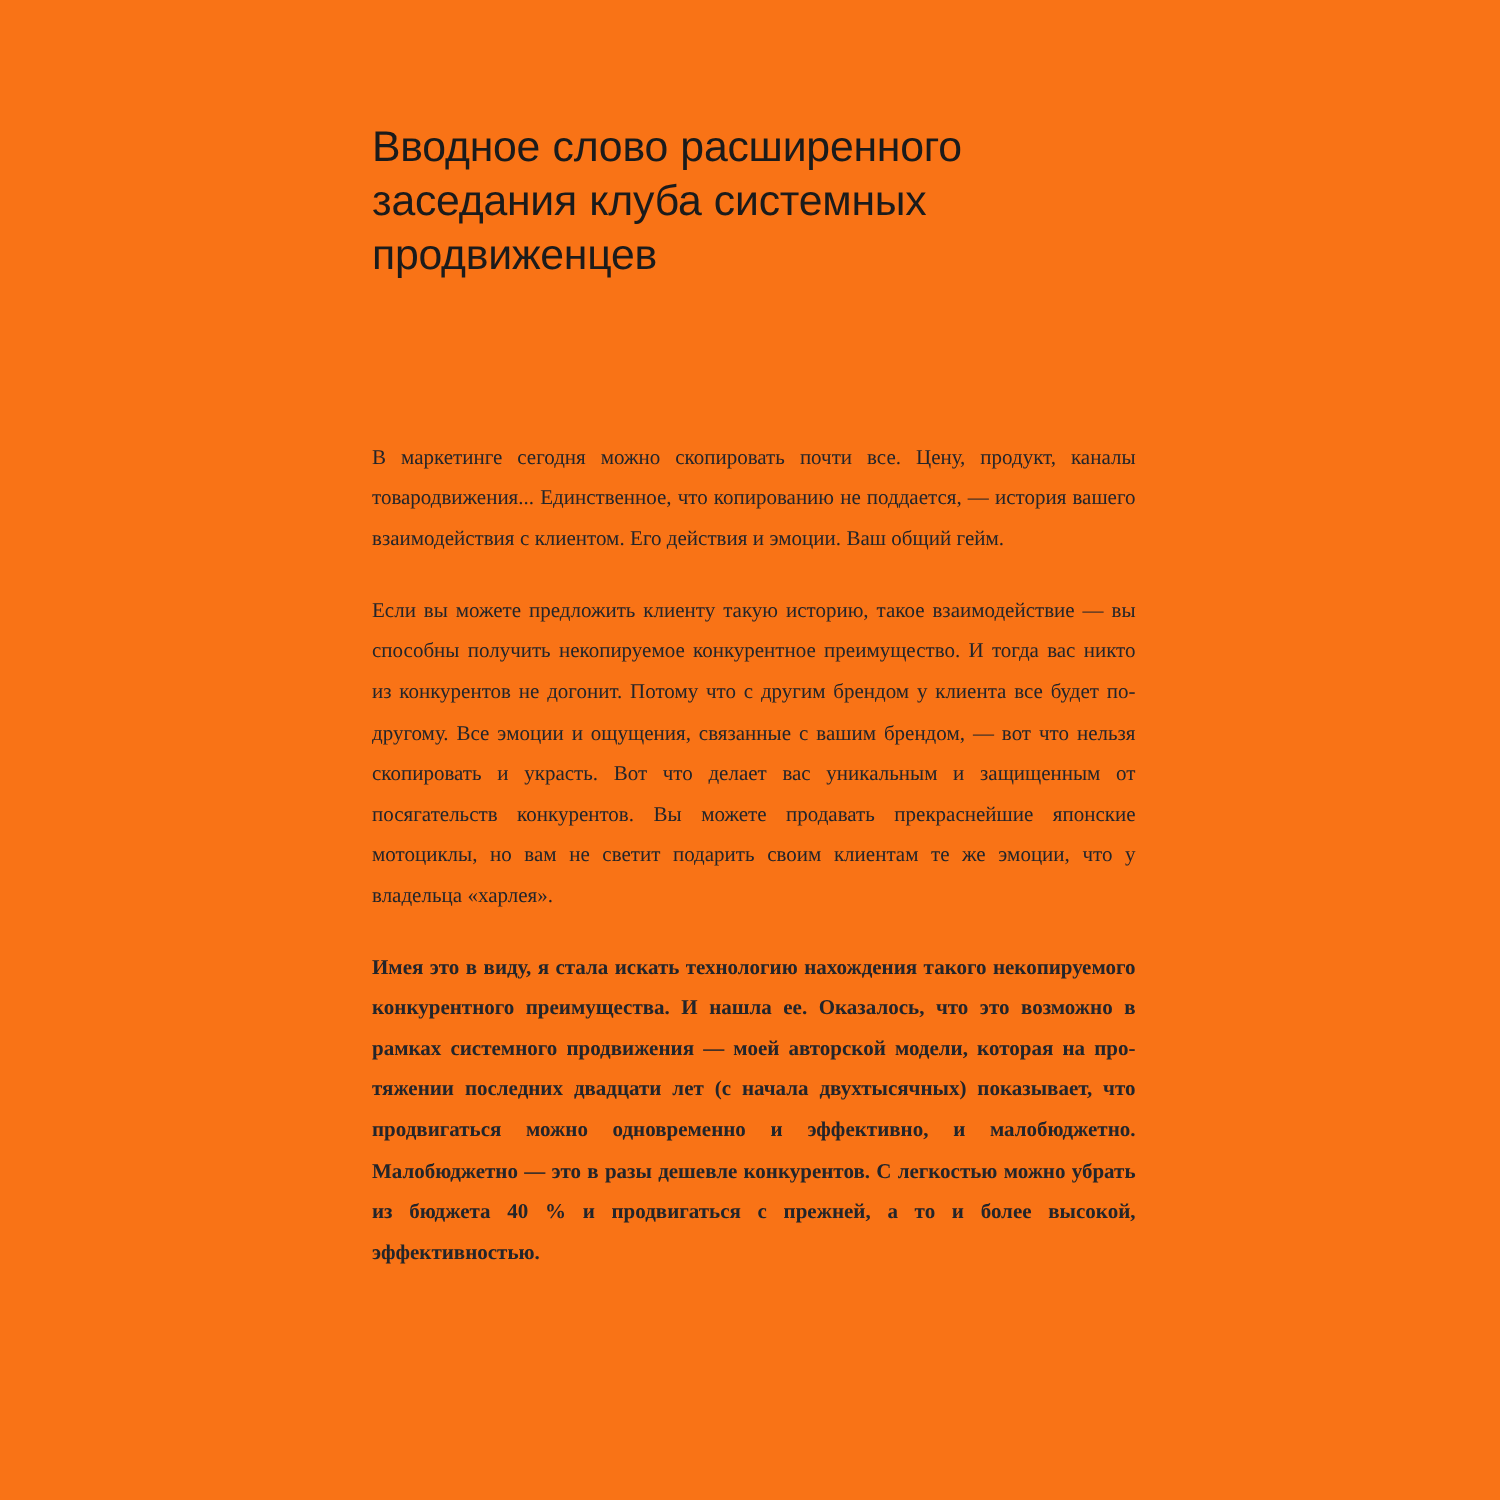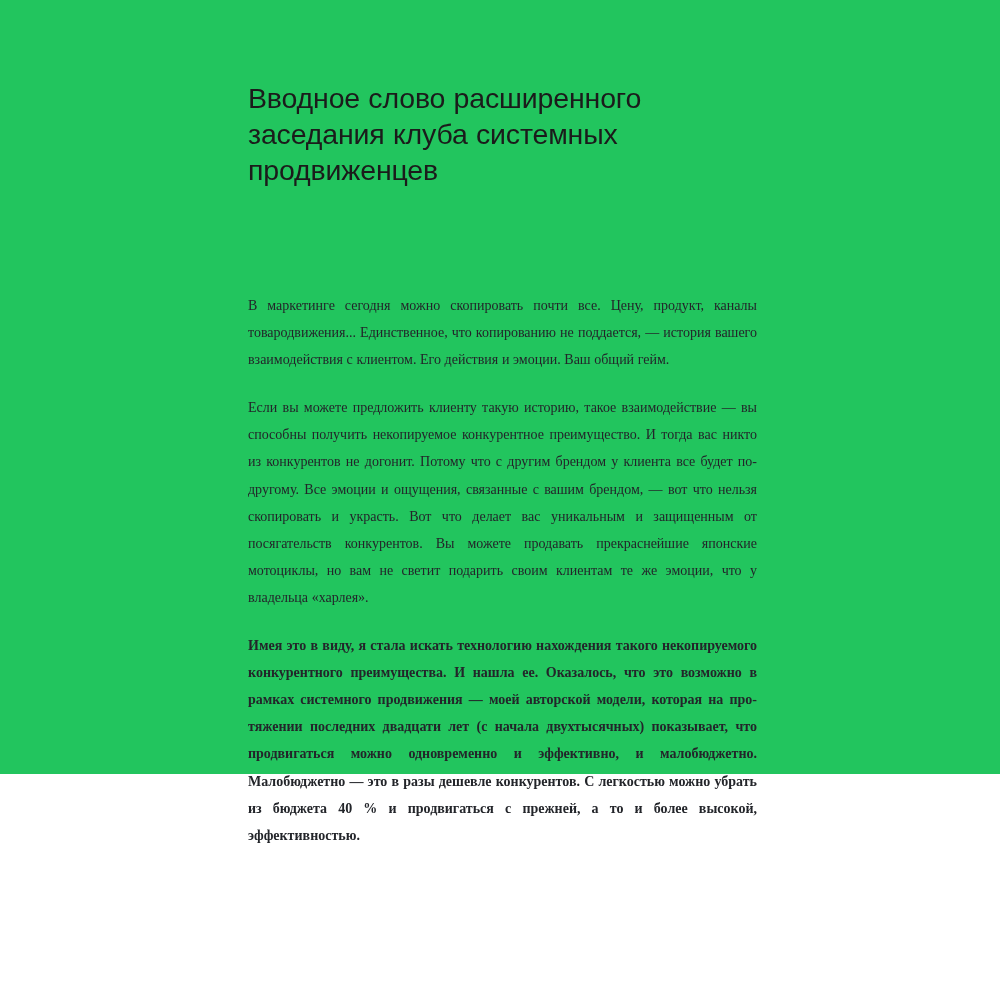--- a/index.html
+++ b/index.html
@@ -13,22 +13,22 @@
     width: 1000px;
     height: 1000px;
     overflow: hidden;
     font-family: "Liberation Serif", "DejaVu Serif", serif;
     -webkit-font-smoothing: antialiased;
   }
 
   .page {
     position: relative;
     width: 1000px;
-    height: 774px;
-    background: #22c55e;
+    height: 1000px;
+    background: #f97316;
     box-sizing: border-box;
     padding-left: 16px;
   }
 
   
   .text-column {
     position: absolute;
     left: 248px;
     top: 0;
     width: 509px;

